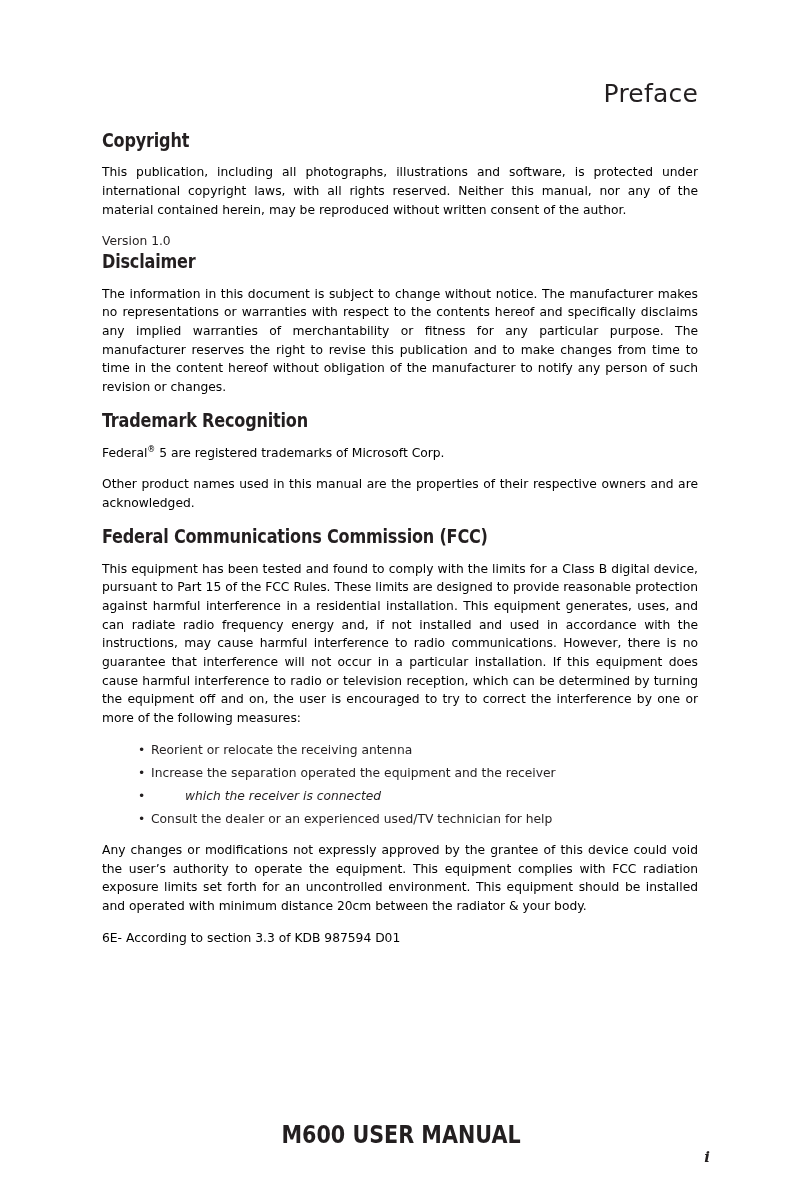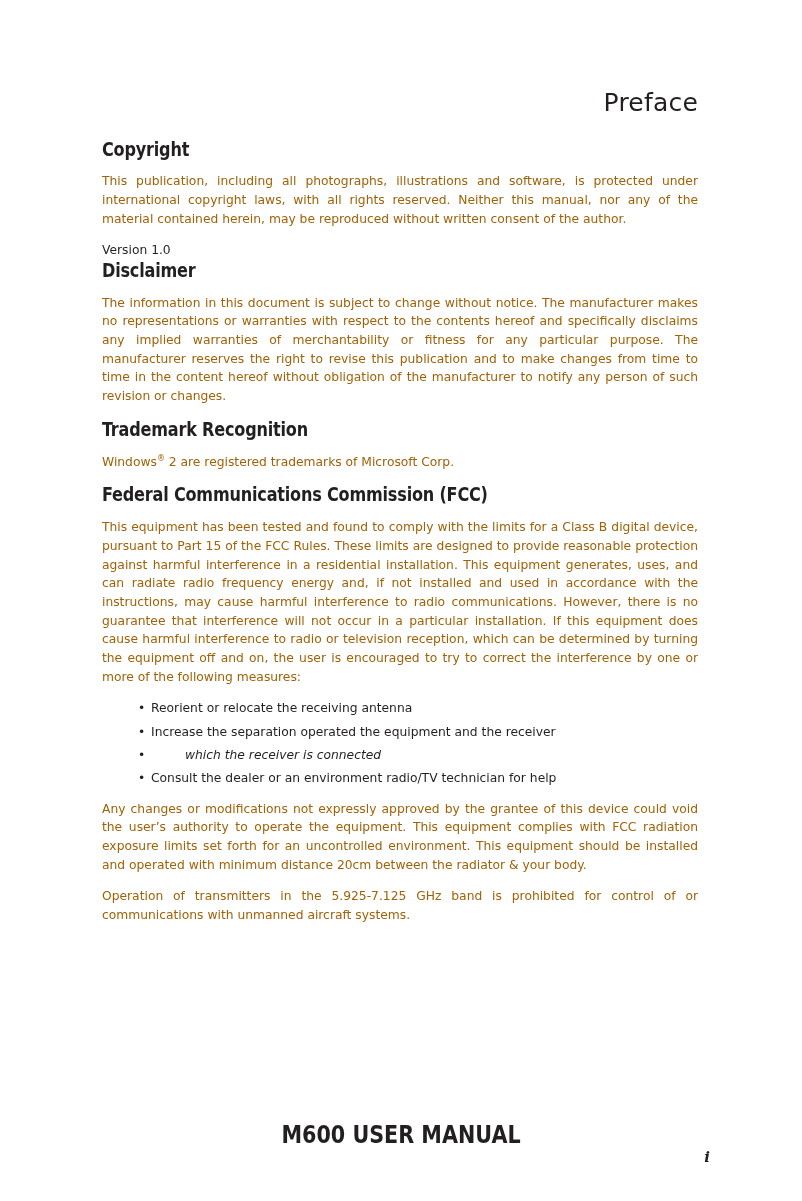--- a/index.html
+++ b/index.html
@@ -19,21 +19,21 @@
     position: absolute;
     left: 0; top: 0;
     width: 802px;
     height: 1201px;
     box-sizing: border-box;
     padding: 0;
   }
   .content {
     position: absolute;
     left: 102px;
-    top: 89px;
+    top: 80px;
     width: 596px;
   }
   .preface-title {
     text-align: right;
     font-family: "DejaVu Sans", sans-serif;
     font-size: 25px;
     font-weight: normal;
     letter-spacing: 0.2px;
     color: #231f20;
     margin: 0 0 22px 0;
@@ -49,21 +49,21 @@
     line-height: 1.15;
     transform: scaleX(0.94);
     transform-origin: left center;
   }
   .sec-gap-2 { margin-top: 26px; }
   p.body {
     font-size: 12.3px;
     line-height: 1.52;
     margin: 0 0 13px 0;
     text-align: justify;
-    color: #a16207;
+    color: #000000;
   }
   p.body.last { margin-bottom: 0; }
   p.nojust { text-align: left; }
   .version {
     font-size: 12.3px;
     line-height: 1.5;
     margin: 0 0 0 0;
     color: #231f20;
   }
   ul.bullets {
@@ -131,32 +131,33 @@
     <h1 class="preface-title">Preface</h1>
 
     <h2 class="section-head">Copyright</h2>
     <p class="body">This publication, including all photographs, illustrations and software, is protected under international copyright laws, with all rights reserved. Neither this manual, nor any of the material contained herein, may be reproduced without written consent of the author.</p>
     <p class="version">Version 1.0</p>
 
     <h2 class="section-head sec-gap-2">Disclaimer</h2>
     <p class="body">The information in this document is subject to change without notice. The manufacturer makes no representations or warranties with respect to the contents hereof and specifically disclaims any implied warranties of merchantability or fitness for any particular purpose. The manufacturer reserves the right to revise this publication and to make changes from time to time in the content hereof without obligation of the manufacturer to notify any person of such revision or changes.</p>
 
     <h2 class="section-head sec-gap-2">Trademark Recognition</h2>
-    <p class="body nojust"><span>Windows</span><sup>®</sup><span> 2 are registered trademarks of Microsoft Corp.</span></p>
+    <p class="body nojust"><span>Federal</span><sup>®</sup><span> 5 are registered trademarks of Microsoft Corp.</span></p>
+    <p class="body">Other product names used in this manual are the properties of their respective owners and are acknowledged.</p>
 
     <h2 class="section-head sec-gap-2">Federal Communications Commission (FCC)</h2>
     <p class="body">This equipment has been tested and found to comply with the limits for a Class B digital device, pursuant to Part 15 of the FCC Rules. These limits are designed to provide reasonable protection against harmful interference in a residential installation. This equipment generates, uses, and can radiate radio frequency energy and, if not installed and used in accordance with the instructions, may cause harmful interference to radio communications. However, there is no guarantee that interference will not occur in a particular installation. If this equipment does cause harmful interference to radio or television reception, which can be determined by turning the equipment off and on, the user is encouraged to try to correct the interference by one or more of the following measures:</p>
 
     <ul class="bullets">
       <li>Reorient or relocate the receiving antenna</li>
       <li>Increase the separation operated the equipment and the receiver</li>
       <li class="wrapped"><span class="indent-line">which the receiver is connected</span></li>
-      <li>Consult the dealer or an environment radio/TV technician for help</li>
+      <li>Consult the dealer or an experienced used/TV technician for help</li>
     </ul>
 
     <p class="body">Any changes or modifications not expressly approved by the grantee of this device could void the user’s authority to operate the equipment. This equipment complies with FCC radiation exposure limits set forth for an uncontrolled environment. This equipment should be installed and operated with minimum distance 20cm between the radiator &amp; your body.</p>
-    <p class="body last">Operation of transmitters in the 5.925-7.125 GHz band is prohibited for control of or communications with unmanned aircraft systems.</p>
+    <p class="body nojust">6E- According to section 3.3 of KDB 987594 D01</p>
 
   </div>
 
   <div class="footer-title">M600 USER MANUAL</div>
   <div class="page-number">i</div>
 </div>
 
 </body></html>

